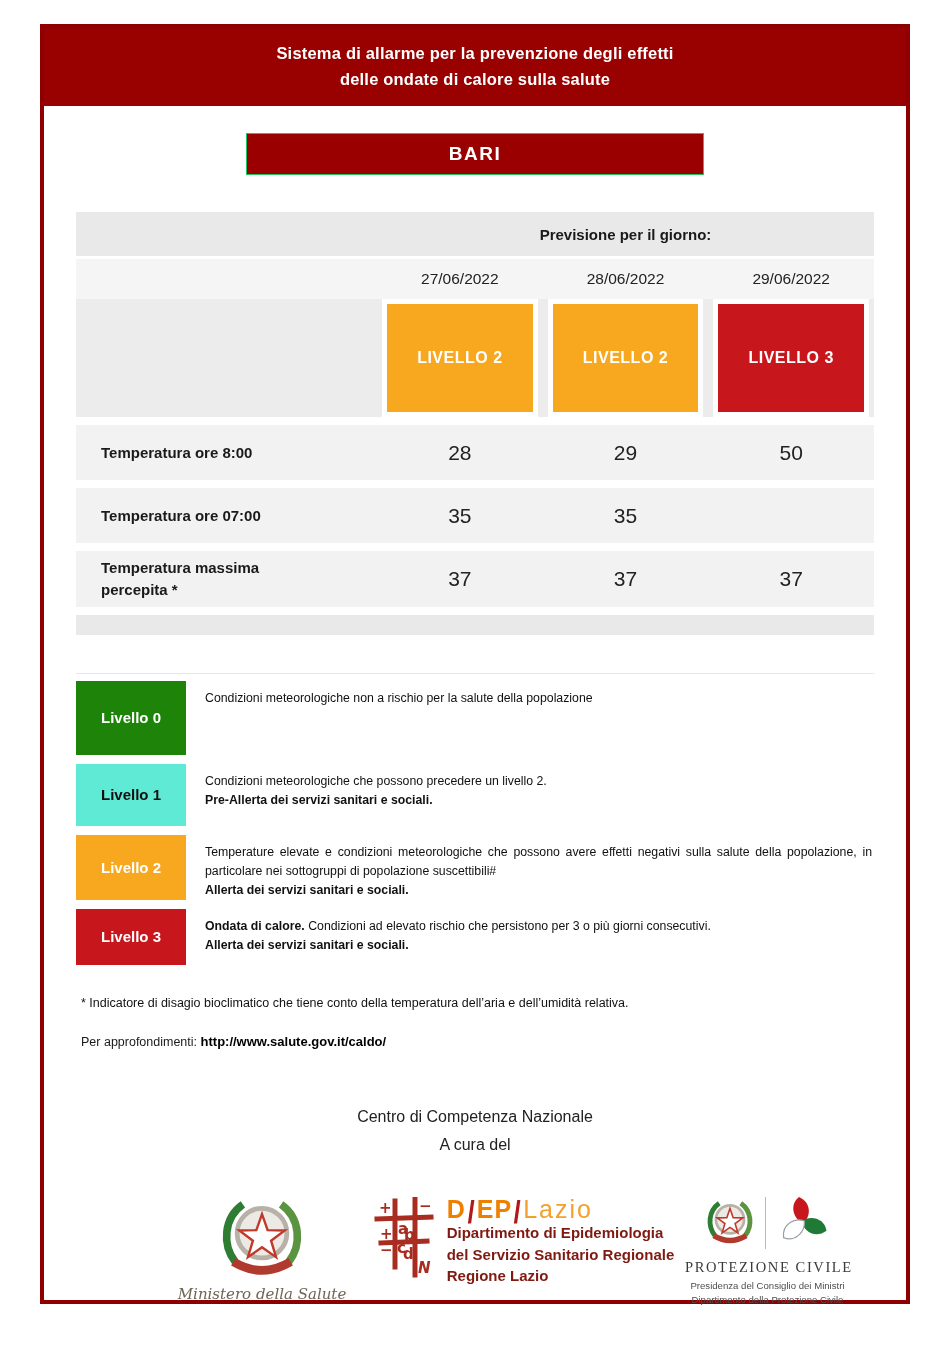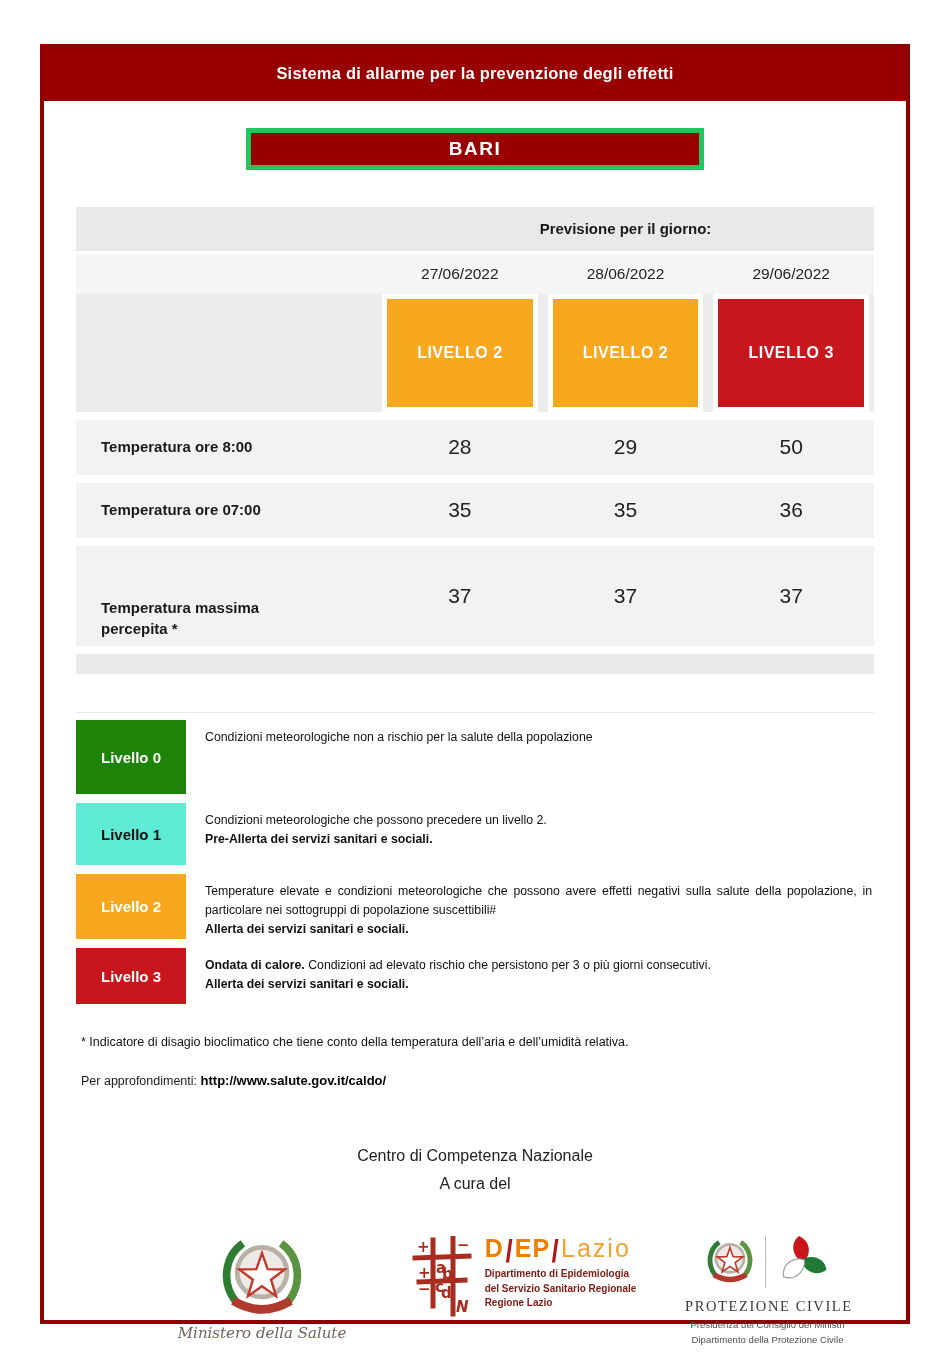--- a/index.html
+++ b/index.html
@@ -1,24 +1,24 @@
 <!DOCTYPE html>
 <html><head>
 <meta charset="utf-8">
 <style>
   * { margin:0; padding:0; box-sizing:border-box; }
   html,body { background:#ffffff; }
   body { width:951px; height:1372px; position:relative; font-family:"Liberation Sans", sans-serif; color:#1a1a1a; }
 
-  .frame { position:absolute; left:40px; top:44px; width:870px; height:1280px; border:4px solid #8e0000; background:#ffffff; }
+  .frame { position:absolute; left:40px; top:24px; width:870px; height:1280px; border:4px solid #8e0000; background:#ffffff; }
 
   .band-header { background:#990000; color:#ffffff; text-align:center; padding:13px 10px 14px; }
   .band-header .line { font-weight:bold; font-size:16.5px; line-height:1.55; letter-spacing:.2px; }
 
-  .bari-banner { width:458px; height:42px; margin:27px auto 0; background:#9b0000; border:5px solid #22c55e; display:flex; align-items:center; justify-content:center; color:#ffffff; font-weight:bold; font-size:19px; letter-spacing:1.5px; }
+  .bari-banner { width:458px; height:42px; margin:27px auto 0; background:#9b0000; border:1px solid #22c55e; display:flex; align-items:center; justify-content:center; color:#ffffff; font-weight:bold; font-size:19px; letter-spacing:1.5px; }
 
   .fc-table { margin:37px 32px 0; }
   .grid { display:grid; grid-template-columns:301px 1fr 1fr 1fr; }
 
   .t-head { background:#e9e9e9; height:44px; margin-bottom:3px; }
   .t-head .caption { grid-column:2 / 5; display:flex; align-items:center; justify-content:center; font-weight:bold; font-size:15px; }
 
   .t-dates { background:#f5f5f5; height:40px; }
   .t-dates .date { display:flex; align-items:center; justify-content:center; font-size:15.5px; color:#222;text-align:right; }
 
@@ -49,34 +49,35 @@
 
   .logos { margin:34px 56px 0 118px; display:flex; justify-content:space-between; align-items:flex-start; }
   .logo-ministero { width:200px; text-align:center; }
   .logo-ministero .script { font-family:"DejaVu Serif", serif; font-style:italic; font-size:15px; color:#6e6455; margin-top:2px; }
   .logo-dep { display:flex; align-items:flex-start; gap:12px; margin-top:4px; }
   .dep-text {}
   .dep-brand { font-size:25px; line-height:1; display:flex; align-items:center; gap:2px; }
   .dep-brand .seg { color:#ee8000; font-weight:bold; letter-spacing:1px; }
   .dep-brand .seg.light { color:#f2a12d; font-weight:normal; letter-spacing:2px; }
   .dep-brand .bar { color:#b21818; font-weight:bold; transform:skewX(-8deg); }
-  .dep-sub { margin-top:6px; font-size:10px; font-weight:bold; color:#7e1a12; line-height:1.45; }
+  .dep-sub { margin-top:0; font-size:15px; font-weight:bold; color:#7e1a12; line-height:1.45; }
   .logo-pc { width:165px; text-align:center; }
   .pc-top { display:flex; align-items:center; justify-content:center; gap:8px; }
   .pc-divider { width:1px; height:52px; background:#bbb; }
   .pc-title { font-family:"Liberation Serif", serif; font-size:14.5px; letter-spacing:1.6px; color:#3a3a3a; margin-top:6px; white-space:nowrap; }
   .pc-sub { font-size:9.6px; color:#4f4f4f; line-height:1.5; margin-top:3px; white-space:nowrap; }
 </style>
 </head>
 <body>
 
 <div class="frame">
 
   <div class="band-header">
     <div class="line">Sistema di allarme per la prevenzione degli effetti</div>
+    <div class="line">delle ondate di calore sulla salute</div>
   </div>
 
   <div class="bari-banner">
     <span>BARI</span>
   </div>
 
   <div class="fc-table">
 
     <div class="t-head grid">
       <div class="caption">Previsione per il giorno:</div>
@@ -106,25 +107,24 @@
       <div class="rlabel">Temperatura ore 8:00</div>
       <div class="rval">28</div>
       <div class="rval">29</div>
       <div class="rval">50</div>
     </div>
 
     <div class="t-row grid">
       <div class="rlabel">Temperatura ore 07:00</div>
       <div class="rval">35</div>
       <div class="rval">35</div>
-      <div class="rval">36</div>
     </div>
 
     <div class="t-row grid">
-      <div class="rlabel" style="max-width:230px;margin-top:45px;">Temperatura massima percepita *</div>
+      <div class="rlabel" style="max-width:230px;">Temperatura massima percepita *</div>
       <div class="rval">37</div>
       <div class="rval">37</div>
       <div class="rval">37</div>
     </div>
 
     <div class="t-footband"></div>
   </div>
 
   <div class="legend">
 

